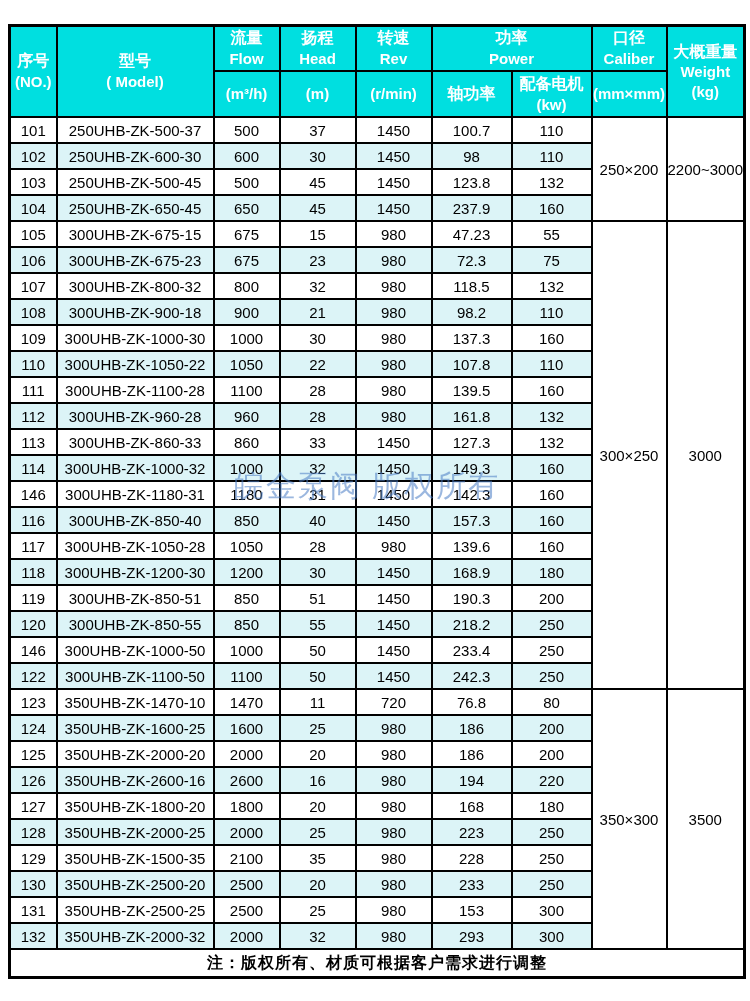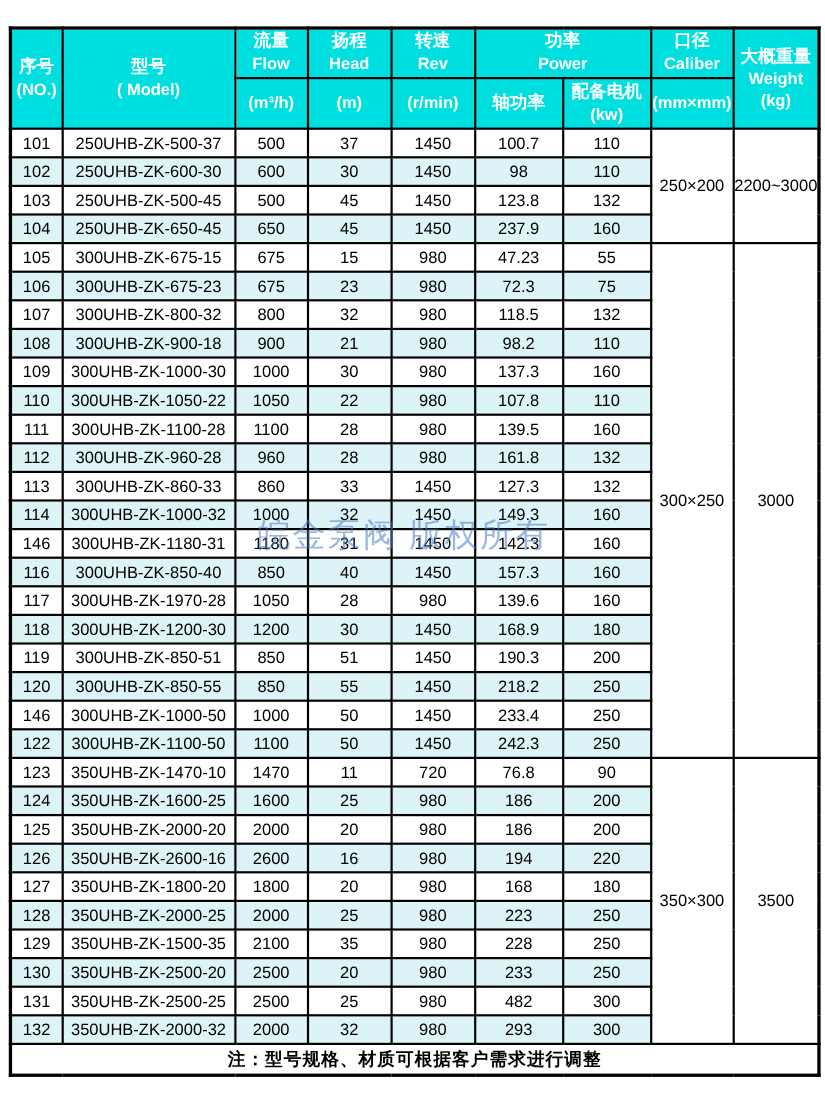--- a/index.html
+++ b/index.html
@@ -295,21 +295,21 @@
           <td>116</td>
           <td>300UHB-ZK-850-40</td>
           <td>850</td>
           <td>40</td>
           <td>1450</td>
           <td>157.3</td>
           <td>160</td>
         </tr>
         <tr>
           <td>117</td>
-          <td>300UHB-ZK-1970-28</td>
+          <td>300UHB-ZK-1050-28</td>
           <td>1050</td>
           <td>28</td>
           <td>980</td>
           <td>139.6</td>
           <td>160</td>
         </tr>
         <tr class="alt">
           <td>118</td>
           <td>300UHB-ZK-1200-30</td>
           <td>1200</td>
@@ -354,21 +354,21 @@
           <td>242.3</td>
           <td>250</td>
         </tr>
         <tr>
           <td>123</td>
           <td>350UHB-ZK-1470-10</td>
           <td>1470</td>
           <td>11</td>
           <td>720</td>
           <td>76.8</td>
-          <td>90</td>
+          <td>80</td>
           <td rowspan="10" class="merge">350×300</td>
           <td rowspan="10" class="merge">3500</td>
         </tr>
         <tr class="alt">
           <td>124</td>
           <td>350UHB-ZK-1600-25</td>
           <td>1600</td>
           <td>25</td>
           <td>980</td>
           <td>186</td>
@@ -427,33 +427,33 @@
           <td>980</td>
           <td>233</td>
           <td>250</td>
         </tr>
         <tr>
           <td>131</td>
           <td>350UHB-ZK-2500-25</td>
           <td>2500</td>
           <td>25</td>
           <td>980</td>
-          <td>482</td>
+          <td>153</td>
           <td>300</td>
         </tr>
         <tr class="alt">
           <td>132</td>
           <td>350UHB-ZK-2000-32</td>
           <td>2000</td>
           <td>32</td>
           <td>980</td>
           <td>293</td>
           <td>300</td>
         </tr>
       </tbody>
     <tfoot>
       <tr class="note-row">
-        <td colspan="9">注：型号规格、材质可根据客户需求进行调整</td>
+        <td colspan="9">注：版权所有、材质可根据客户需求进行调整</td>
       </tr>
     </tfoot>
   </table>
 
 </div>
 
 </body></html>

